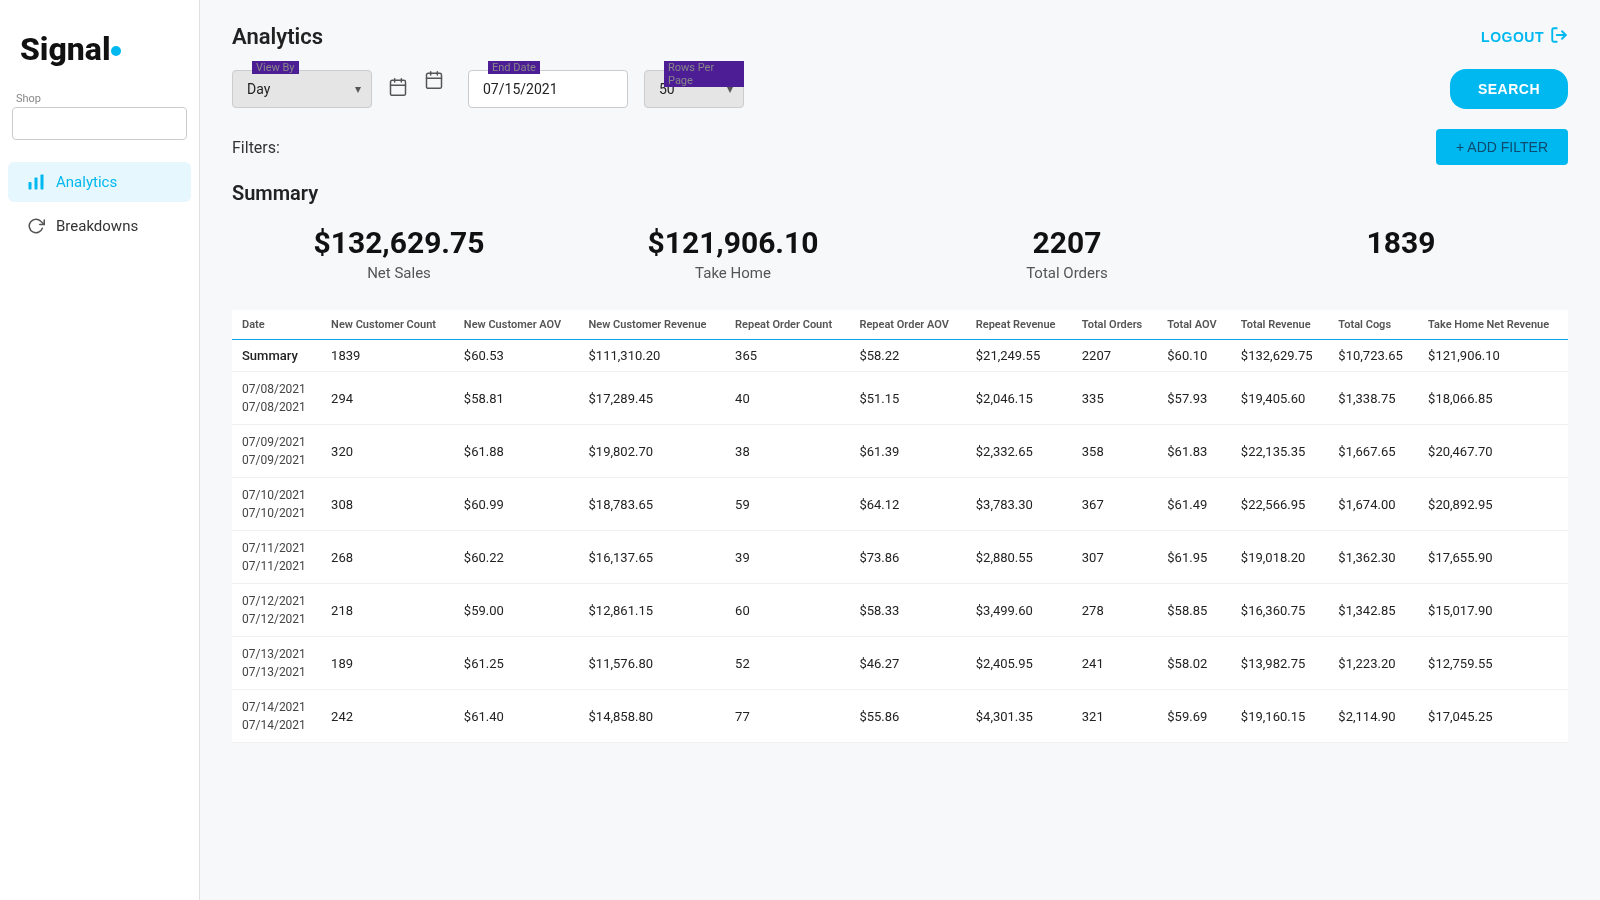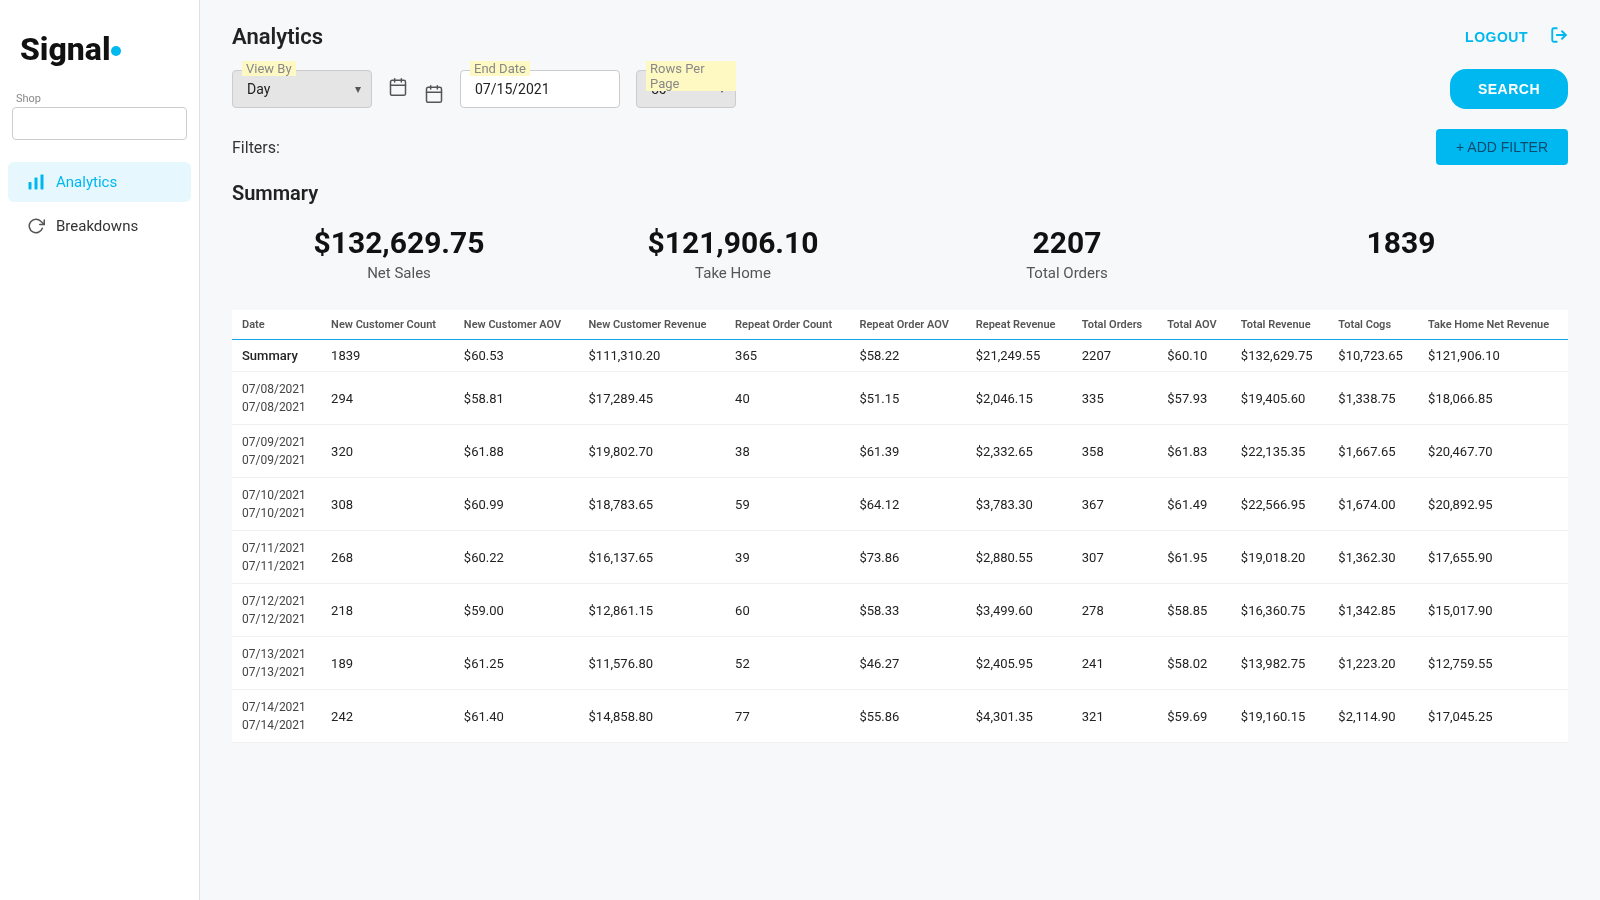--- a/index.html
+++ b/index.html
@@ -96,21 +96,21 @@
       margin-bottom: 20px;
     }
     .page-title {
       font-size: 22px;
       font-weight: 600;
       color: #222;
     }
     .logout-btn {
       display: flex;
       align-items: center;
-      gap: 22px;
+      gap: 6px;
       color: #00b8f0;
       font-size: 14px;
       font-weight: 600;
       cursor: pointer;
       background: none;
       border: none;
       letter-spacing: 0.5px;
     }
 
     
@@ -122,24 +122,24 @@
       flex-wrap: wrap;
     }
     .filter-group {
       position: relative;
       display: flex;
       flex-direction: column;
     }
     .filter-label {
       position: absolute;
       top: -9px;
-      left: 10px;
-      font-size: 13px;
+      left: 20px;
+      font-size: 11px;
       color: #888;
-      background: #fef9c3;
+      background: #4c1d95;
       padding: 0 4px;
       z-index: 1;
     }
     .filter-select-wrapper {
       border: 1px solid #ccc;
       border-radius: 4px;
       padding: 10px 36px 10px 14px;
       background: #e5e5e5;
       font-size: 14px;
       color: #222;
@@ -337,21 +337,21 @@
       <span style="color:#666;font-size:18px;">
         <svg width="20" height="20" viewBox="0 0 24 24" fill="none" stroke="#555" stroke-width="1.8" stroke-linecap="round" stroke-linejoin="round">
           <rect x="3" y="4" width="18" height="18" rx="2" ry="2"></rect>
           <line x1="16" y1="2" x2="16" y2="6"></line>
           <line x1="8" y1="2" x2="8" y2="6"></line>
           <line x1="3" y1="10" x2="21" y2="10"></line>
         </svg>
       </span>
     </div>
 
-    <div style="display:flex;align-items:flex-end;gap:16px;">
+    <div style="display:flex;align-items:flex-start;gap:24px;">
       <span style="color:#666;">
         <svg width="20" height="20" viewBox="0 0 24 24" fill="none" stroke="#555" stroke-width="1.8" stroke-linecap="round" stroke-linejoin="round">
           <rect x="3" y="4" width="18" height="18" rx="2" ry="2"></rect>
           <line x1="16" y1="2" x2="16" y2="6"></line>
           <line x1="8" y1="2" x2="8" y2="6"></line>
           <line x1="3" y1="10" x2="21" y2="10"></line>
         </svg>
       </span>
       <div class="filter-group">
         <span class="filter-label">End Date</span>

